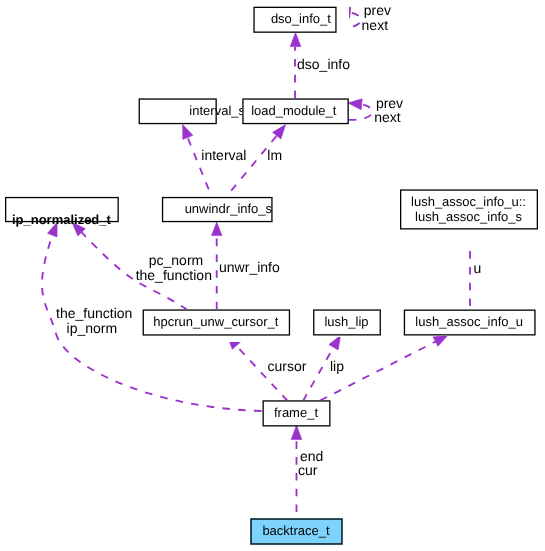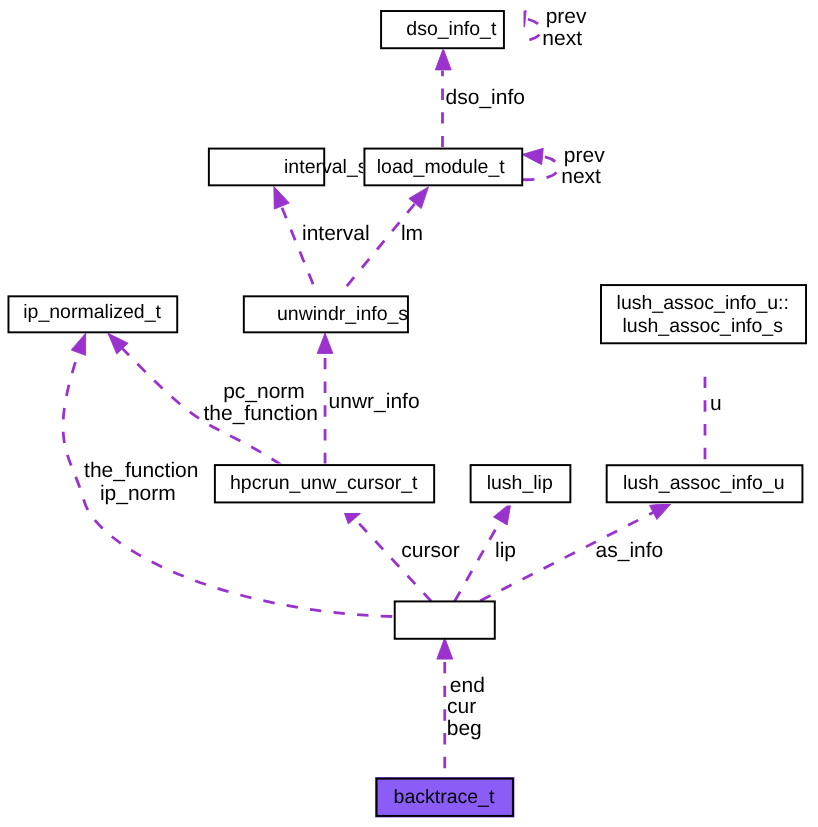--- a/index.html
+++ b/index.html
@@ -6,21 +6,21 @@
   html,body { margin:0; padding:0; background:#ffffff; }
   body { width:545px; height:551px; position:relative; overflow:hidden;
          font-family:"Liberation Sans", sans-serif;
          -webkit-font-smoothing:antialiased; text-rendering:geometricPrecision; }
   #diagram { position:absolute; left:0; top:0; width:545px; height:551px; }
   svg#edges { position:absolute; left:0; top:0; width:545px; height:551px; }
   svg#borders { position:absolute; left:0; top:0; width:545px; height:551px; z-index:6; pointer-events:none; }
   .node { position:absolute; box-sizing:border-box; background:#ffffff; z-index:5; }
   .node-label { position:absolute; left:-0.5px; width:100%; font-size:13px; color:#000000;
                 text-align:center; line-height:15px; white-space:pre; }
-  .node.filled { background:#8b5cf6; }
+  .node.filled { background:#7dd3fc; }
   .elabel { position:absolute; font-size:14px; color:#000000; white-space:pre;
             line-height:15px; z-index:6; }
   .elabel.center { text-align:center; }
 </style>
 </head>
 <body>
 
 <div id="diagram">
   <svg id="edges" viewBox="0 0 545 551" xmlns="http://www.w3.org/2000/svg">
       <path d="M337.2,28 C366.9,28.8 365.6,15 350.2,12.5" fill="none" stroke="#9a32cd" stroke-width="1.85" stroke-dasharray="7.6,8.2" stroke-linecap="butt" stroke-dashoffset="0"></path>
@@ -66,53 +66,54 @@
 <div class="node" style="left: 253.4px; top: 6.7px; width: 96px; height: 26.1px;">
       <div class="node-label" style="top: 3.9px;">dso_info_t</div>
     </div>
     <div class="node" style="left: 138.6px; top: 98.4px; width: 78.2px; height: 25.8px;">
       <div class="node-label" style="top: 4.2px; margin-left: 40px;">interval_s</div>
     </div>
     <div class="node" style="left: 242.3px; top: 98.4px; width: 104px; height: 25.8px;">
       <div class="node-label" style="top: 4.2px;">load_module_t</div>
     </div>
     <div class="node" style="left: 5px; top: 196.9px; width: 113.8px; height: 25.3px;">
-      <div class="node-label" style="top: 3px;">ip_normalized_t</div>
+      <div class="node-label" style="top: 15px; font-weight: bold;">ip_normalized_t</div>
     </div>
     <div class="node" style="left: 161.9px; top: 196.9px; width: 110.7px; height: 25.3px;">
       <div class="node-label" style="top: 3.7px; text-align: right;">unwindr_info_s</div>
     </div>
     <div class="node" style="left: 400px; top: 189.4px; width: 138px; height: 57px;">
       <div class="node-label" style="top: 4.4px;">lush_assoc_info_u::
 lush_assoc_info_s</div>
     </div>
     <div class="node" style="left: 142.6px; top: 309.4px; width: 147.5px; height: 33px;">
       <div class="node-label" style="top: 4.6px;">hpcrun_unw_cursor_t</div>
     </div>
     <div class="node" style="left: 313.1px; top: 309.4px; width: 67.8px; height: 28px;">
       <div class="node-label" style="top: 4.6px;">lush_lip</div>
     </div>
     <div class="node" style="left: 403.8px; top: 309.5px; width: 131.8px; height: 26px;">
       <div class="node-label" style="top: 4.5px;">lush_assoc_info_u</div>
+    </div>
+    <div class="node" style="left: 262.5px; top: 400.3px; width: 68px; height: 26.2px;">
+      <div class="node-label" style="top: 4.7px;">frame_t</div>
     </div>
     <div class="node filled" style="left: 250.4px; top: 518.4px; width: 92.2px; height: 26.2px;">
       <div class="node-label" style="top: 4.6px;">backtrace_t</div>
     </div>
     <div class="elabel center" style="left: 302.4px; width: 150px; top: 3.2px;">prev</div>
     <div class="elabel center" style="left: 299.8px; width: 150px; top: 17.8px;">next</div>
     <div class="elabel center" style="left: 248.5px; width: 150px; top: 56.5px;">dso_info</div>
     <div class="elabel center" style="left: 314.5px; width: 150px; top: 95.7px;">prev</div>
     <div class="elabel center" style="left: 312.4px; width: 150px; top: 110.3px;">next</div>
     <div class="elabel center" style="left: 148.9px; width: 150px; top: 148px;">interval</div>
     <div class="elabel center" style="left: 199.7px; width: 150px; top: 148px;">lm</div>
     <div class="elabel center" style="left: 101px; width: 150px; top: 253px;">pc_norm</div>
     <div class="elabel center" style="left: 98.8px; width: 150px; top: 267.6px;">the_function</div>
     <div class="elabel center" style="left: 174.4px; width: 150px; top: 260px;">unwr_info</div>
     <div class="elabel center" style="left: 19.2px; width: 150px; top: 306.2px;">the_function</div>
     <div class="elabel center" style="left: 16.9px; width: 150px; top: 320.6px;">ip_norm</div>
     <div class="elabel center" style="left: 212px; width: 150px; top: 359.3px;">cursor</div>
     <div class="elabel center" style="left: 262px; width: 150px; top: 359.3px;">lip</div>
-    <div class="elabel center" style="left: 344.6px; width: 150px; top: 359.3px;">as_info</div>
     <div class="elabel center" style="left: 402.3px; width: 150px; top: 260.8px;">u</div>
     <div class="elabel center" style="left: 236.6px; width: 150px; top: 448.7px;">end</div>
     <div class="elabel center" style="left: 232.8px; width: 150px; top: 463.4px;">cur</div>
-    <div class="elabel center" style="left: 234.5px; width: 150px; top: 477.9px;">beg</div>
   </div>
 
 </body></html>

